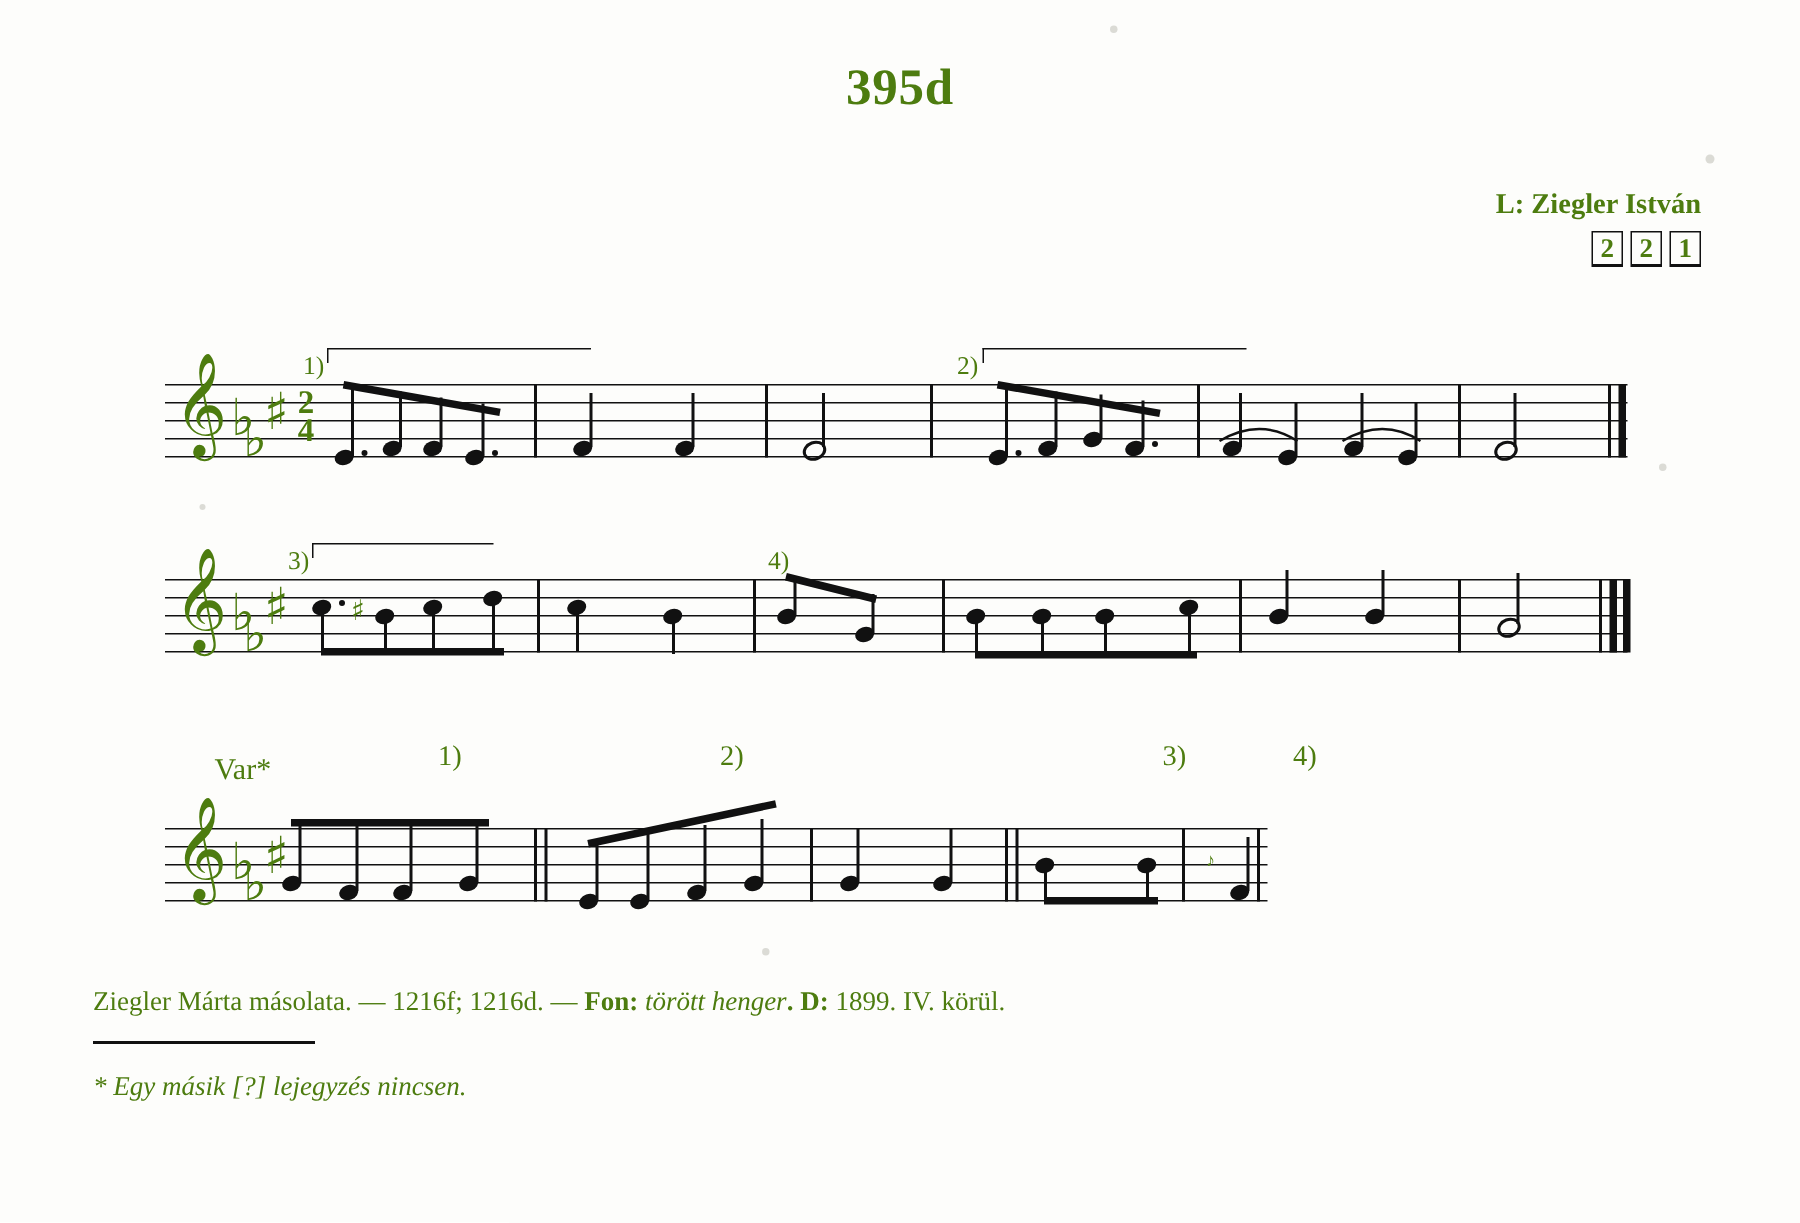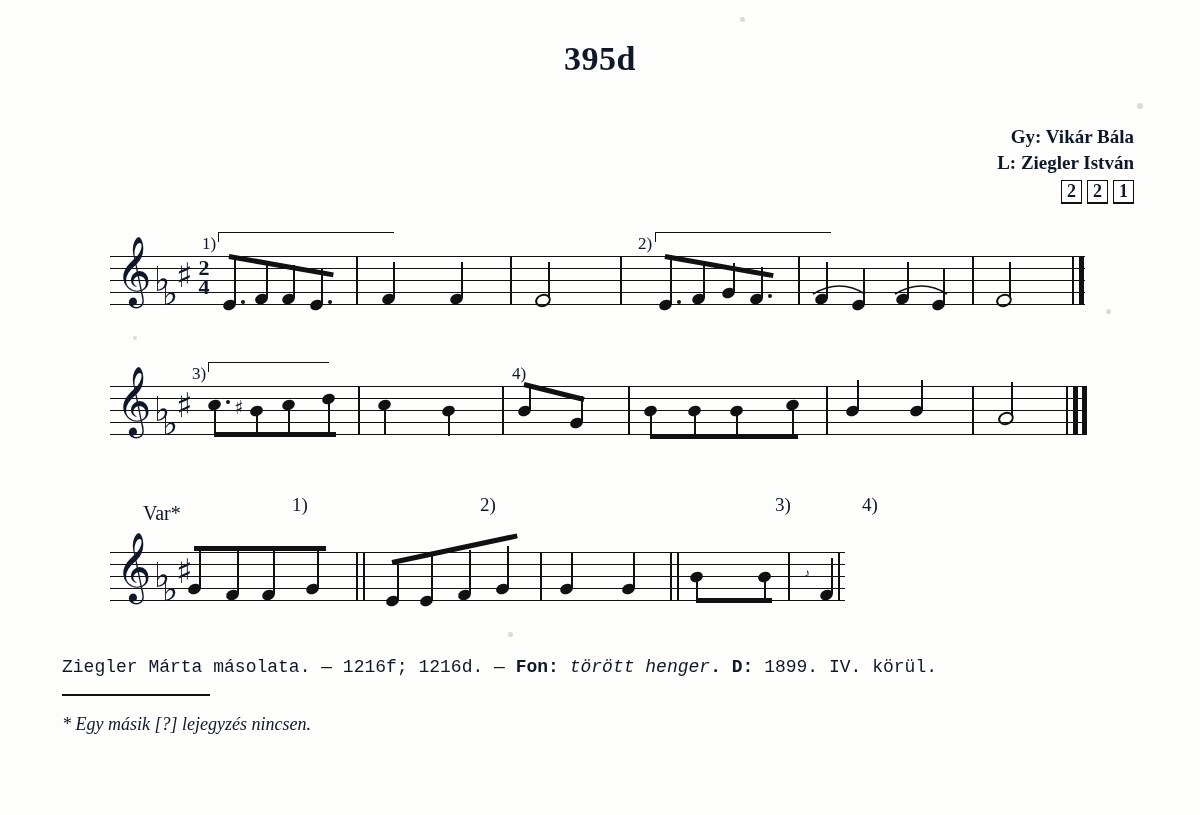--- a/index.html
+++ b/index.html
@@ -6,21 +6,21 @@
     margin: 0;
     padding: 0;
     background: #ffffff;
   }
   .page {
     position: relative;
     width: 1200px;
     height: 815px;
     background: #fdfdfb;
     font-family: "Liberation Serif", serif;
-    color: #0f172a;
+    color: #4d7c0f;
     overflow: hidden;
   }
   
   .title {
     position: absolute;
     top: 40px;
     left: 0;
     width: 1200px;
     text-align: center;
     font-size: 34px;
@@ -187,21 +187,20 @@
     position: absolute;
     font-size: 19px;
   }
   
   .footer1 {
     position: absolute;
     top: 657px;
     left: 62px;
     font-size: 18px;
     font-weight: bold;
-    font-family: Liberation Mono, monospace;
   }
   .footer1 .reg { font-weight: normal; }
   .footer1 .ital { font-style: italic; font-weight: normal; }
   .rule {
     position: absolute;
     top: 694px;
     left: 62px;
     width: 148px;
     height: 2px;
     background: #111;
@@ -228,21 +227,20 @@
   <div class="speck" style="left:740px;top:17px;width:5px;height:5px;"></div>
   <div class="speck" style="left:1137px;top:103px;width:6px;height:6px;"></div>
   <div class="speck" style="left:1106px;top:309px;width:5px;height:5px;"></div>
   <div class="speck" style="left:508px;top:632px;width:5px;height:5px;"></div>
   <div class="speck" style="left:133px;top:336px;width:4px;height:4px;"></div>
 
   <div class="title">395d</div>
 
 
   <div class="hdr-right">
-    <div>Gy: Vikár Bála</div>
     <div>L: Ziegler István</div>
     <div class="boxrow">
       <span class="numbox">2</span>
       <span class="numbox">2</span>
       <span class="numbox">1</span>
     </div>
   </div>
 
   <div class="system" style="top:256px;">
     <div class="staff">

